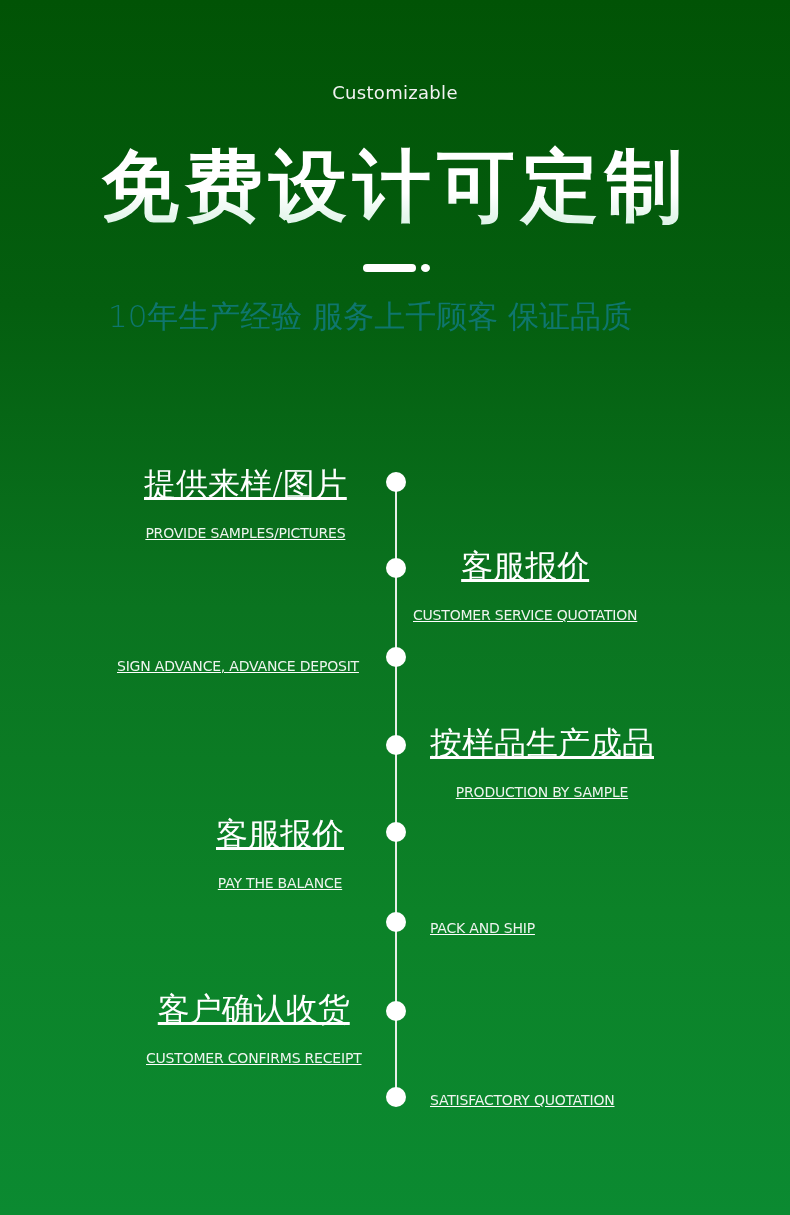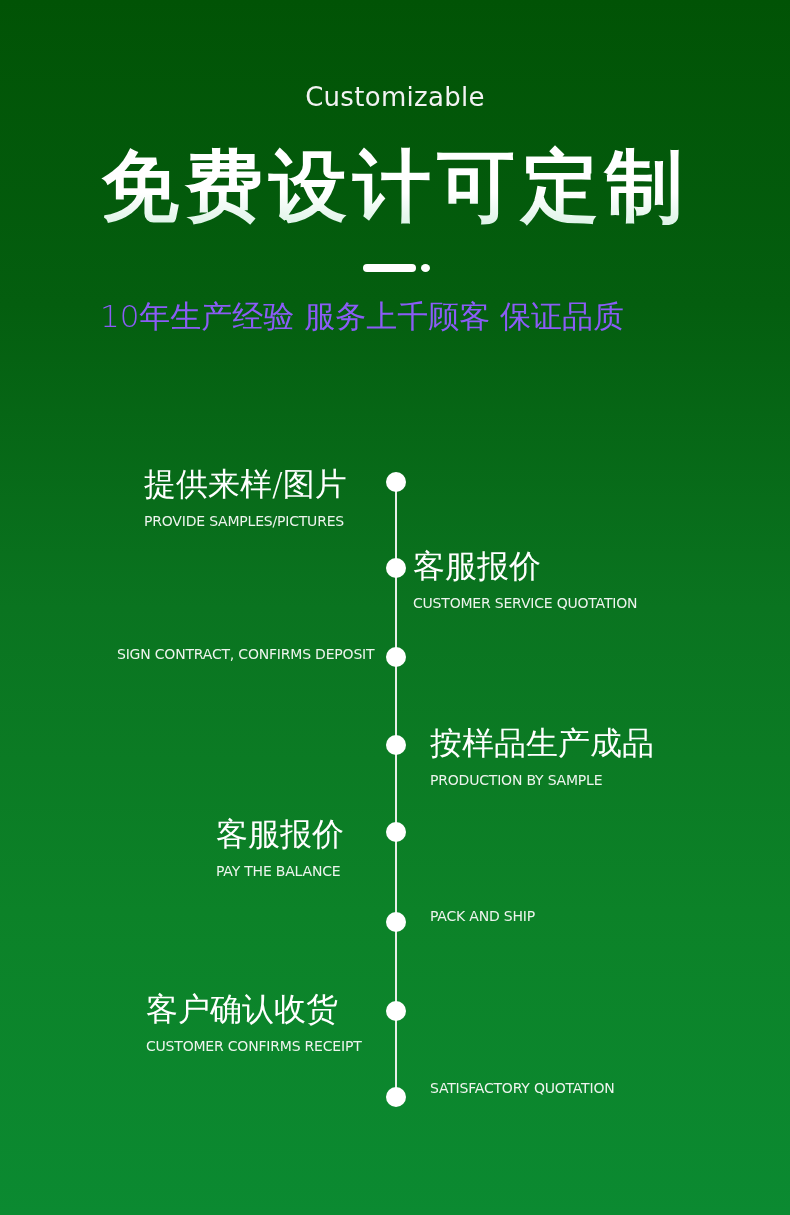--- a/index.html
+++ b/index.html
@@ -1,31 +1,31 @@
 <!DOCTYPE html>
 <html><head>
 <meta charset="utf-8">
 <style>
   html,body{margin:0;padding:0;}
   body{width:790px;height:1215px;overflow:hidden;
     background:linear-gradient(to bottom,#015305 0%,#045e0f 25%,#0a7420 50%,#0c8228 75%,#0b8a31 100%);
     font-family:"Liberation Sans","DejaVu Sans",sans-serif;color:#fff;position:relative;}
-  .subtitle-en{position:absolute;top:82px;left:0;width:790px;text-align:center;font-size:26px;font-family:"DejaVu Sans",sans-serif;color:#f2f2f2;letter-spacing:0.3px;}
+  .subtitle-en{position:absolute;top:82px;left:0;width:790px;text-align:center;font-size:18px;font-family:"DejaVu Sans",sans-serif;color:#f2f2f2;letter-spacing:0.3px;}
   .main-title{position:absolute;top:135px;left:0;width:790px;text-align:center;font-size:78px;font-weight:bold;letter-spacing:6px;
     background:linear-gradient(to bottom,#ffffff 0%,#ffffff 55%,#cdeedc 100%);-webkit-background-clip:text;background-clip:text;color:transparent;
     font-family:Liberation Serif, serif;}
   .divider{position:absolute;top:264px;left:363px;width:53px;height:8px;border-radius:4px;background:#fff;}
   .divider-dot{position:absolute;top:264px;left:421px;width:9px;height:8px;border-radius:50%;background:#fff;}
-  .tagline{position:absolute;top:296px;left:0;width:724px;text-align:center;font-size:31px;color:#8b5cf6;font-family:"DejaVu Sans",sans-serif;font-weight:300;}
+  .tagline{position:absolute;top:296px;left:8px;width:724px;text-align:center;font-size:31px;color:#0f766e;font-family:"DejaVu Sans",sans-serif;font-weight:300;}
   .timeline-line{position:absolute;left:395px;top:482px;width:2px;height:615px;background:#e9efe9;}
   .node{position:absolute;left:386px;width:20px;height:20px;border-radius:50%;background:#fff;}
   .step{position:absolute;}
   .step .cn{font-size:32px;color:#fff;white-space:nowrap;font-family:"DejaVu Sans",sans-serif;font-weight:300;}
-  .step .en{font-size:14px;color:#eef4ee;white-space:nowrap;margin-top:6px;letter-spacing:-0.2px;font-family:"DejaVu Sans",sans-serif;}
-  .left{text-align:left;}
+  .step .en{font-size:14px;color:#eef4ee;white-space:nowrap;margin-top:18px;letter-spacing:-0.2px;font-family:"DejaVu Sans",sans-serif;}
+  .left{text-align:center;text-decoration:underline;}
 </style>
 </head>
 <body>
 
 <div class="subtitle-en">Customizable</div>
 <div class="main-title">免费设计可定制</div>
 <div class="divider"></div>
 <div class="divider-dot"></div>
 <div class="tagline">10年生产经验 服务上千顾客 保证品质</div>
 
@@ -43,21 +43,21 @@
 
   <div class="step left" style="left:144px;top:463px">
     <div class="cn">提供来样/图片</div>
     <div class="en">PROVIDE SAMPLES/PICTURES</div>
   </div>
   <div class="step left" style="left:413px;top:545px">
     <div class="cn">客服报价</div>
     <div class="en">CUSTOMER SERVICE QUOTATION</div>
   </div>
   <div class="step left" style="left:117px;top:640px">
-    <div class="en">SIGN CONTRACT, CONFIRMS DEPOSIT</div>
+    <div class="en">SIGN ADVANCE, ADVANCE DEPOSIT</div>
   </div>
   <div class="step left" style="left:430px;top:722px">
     <div class="cn">按样品生产成品</div>
     <div class="en">PRODUCTION BY SAMPLE</div>
   </div>
   <div class="step left" style="left:216px;top:813px">
     <div class="cn">客服报价</div>
     <div class="en">PAY THE BALANCE</div>
   </div>
   <div class="step left" style="left:430px;top:902px">

